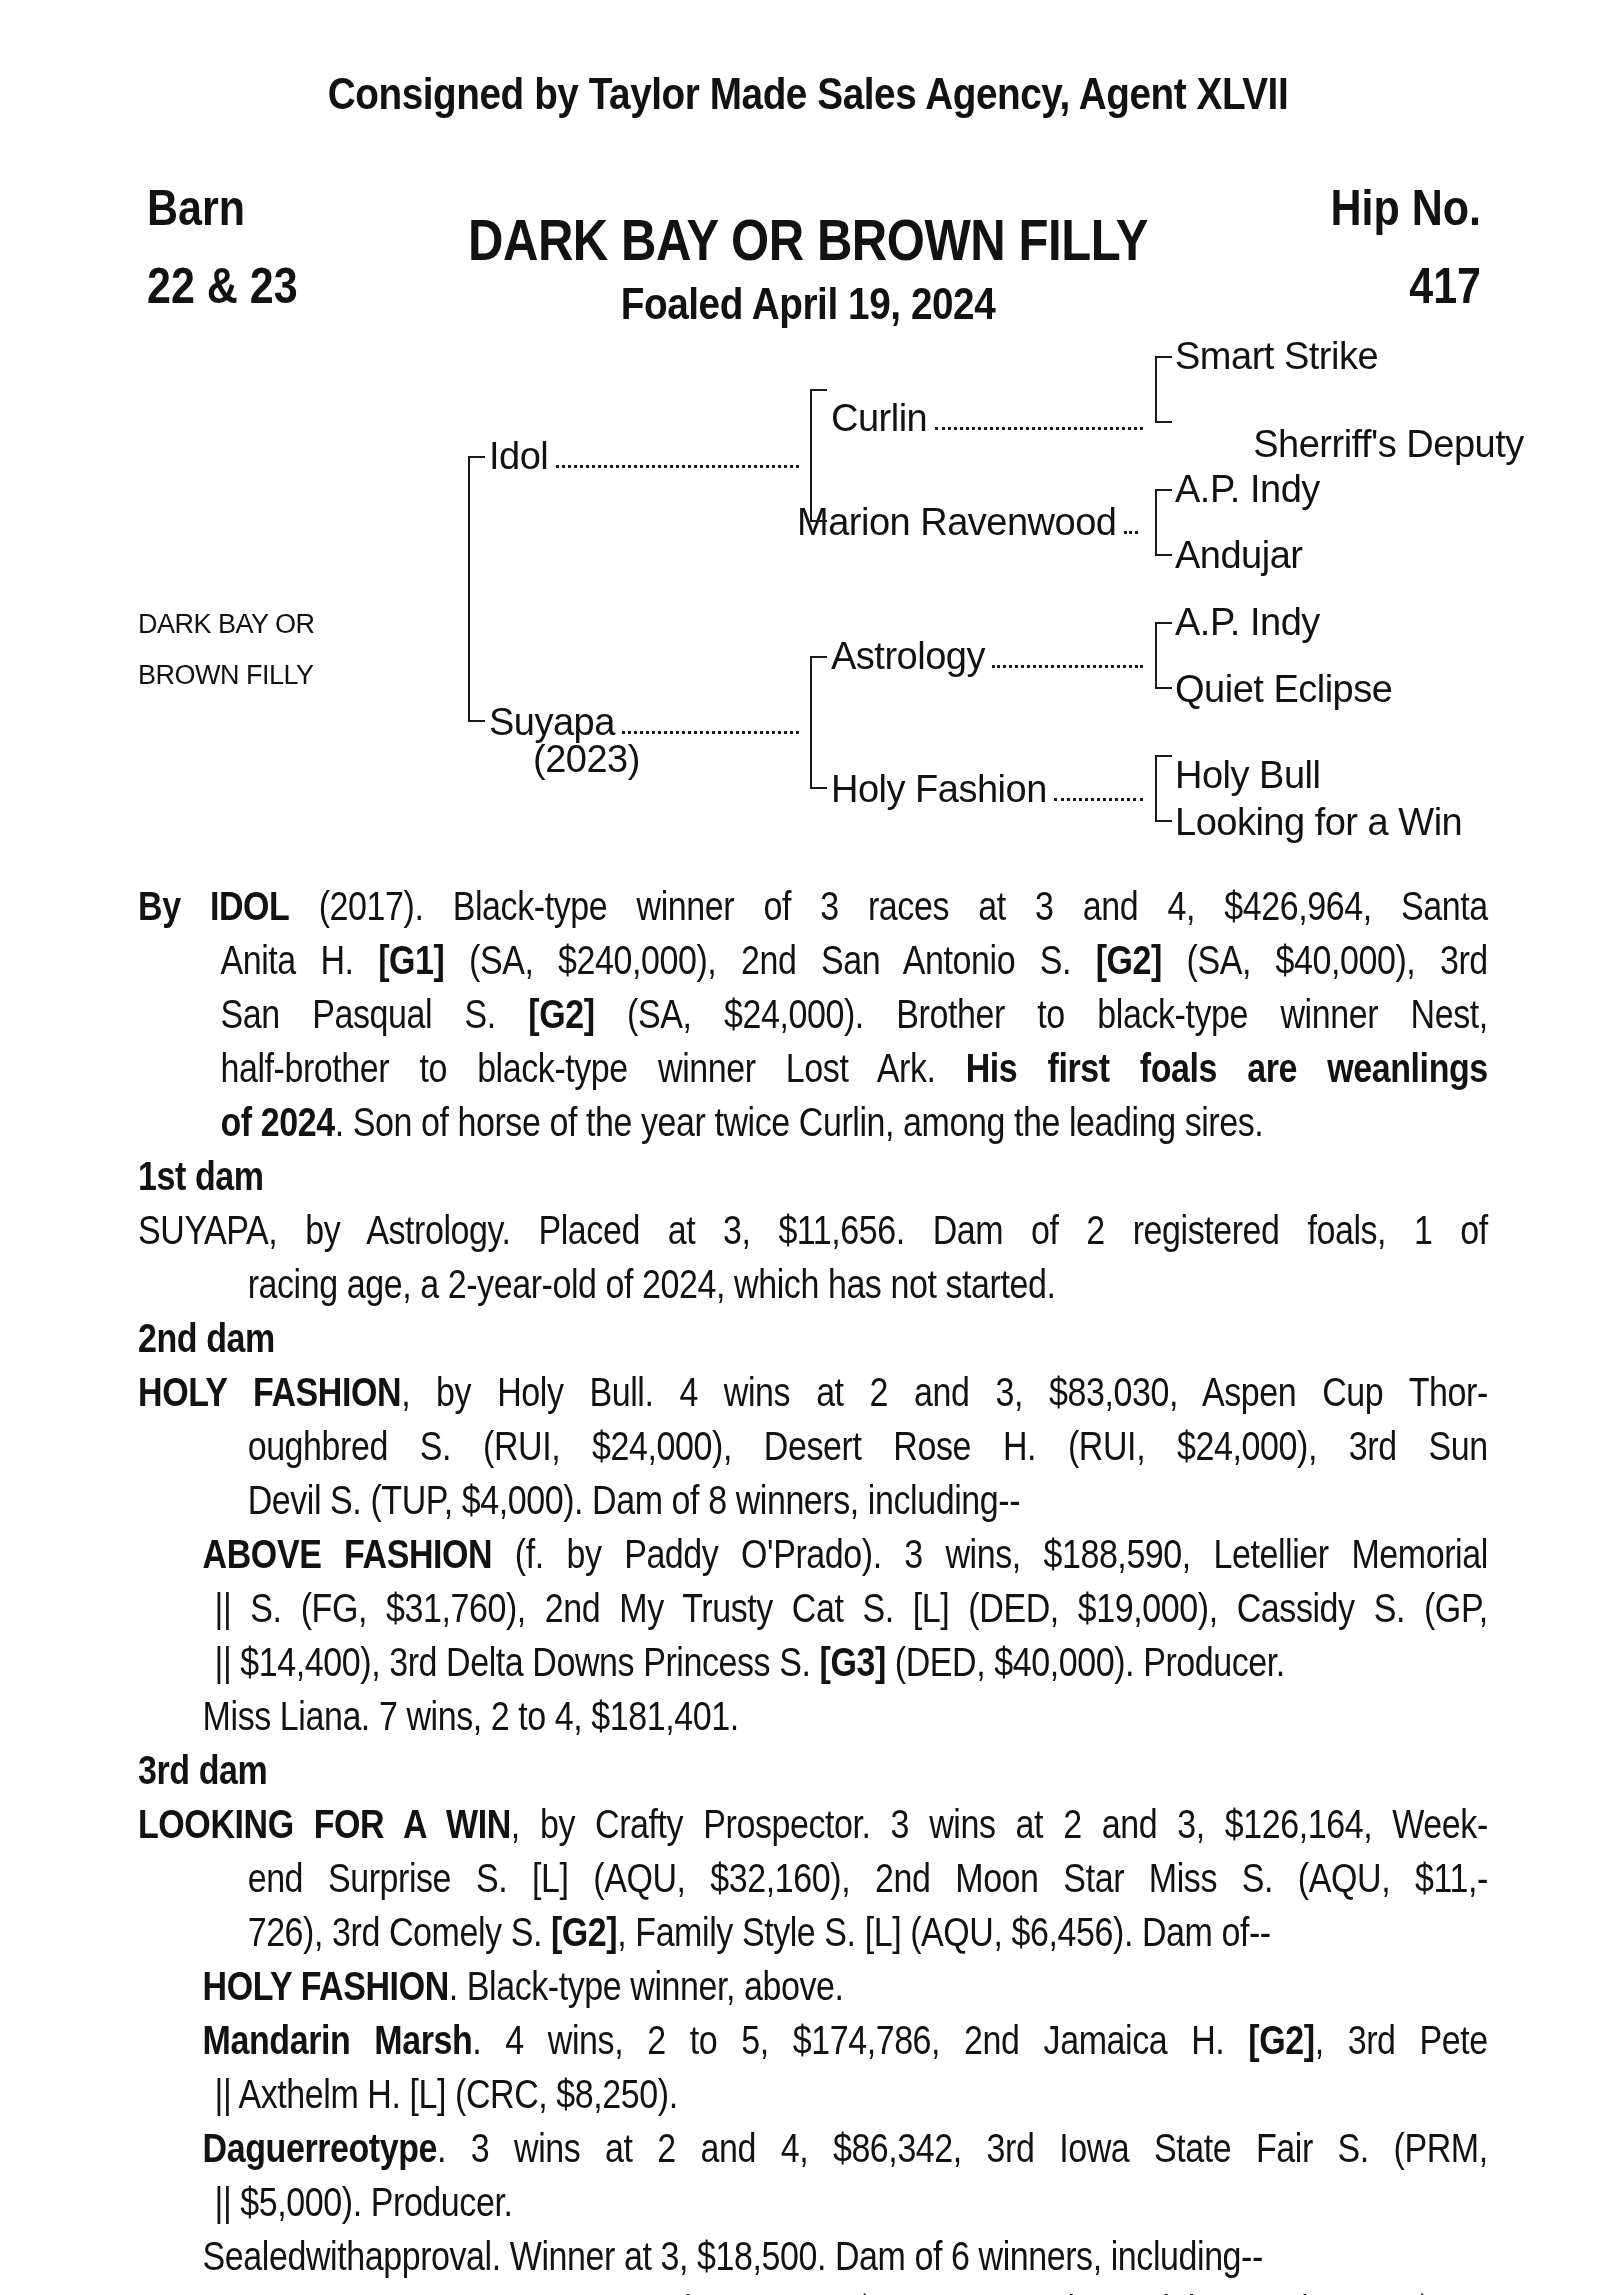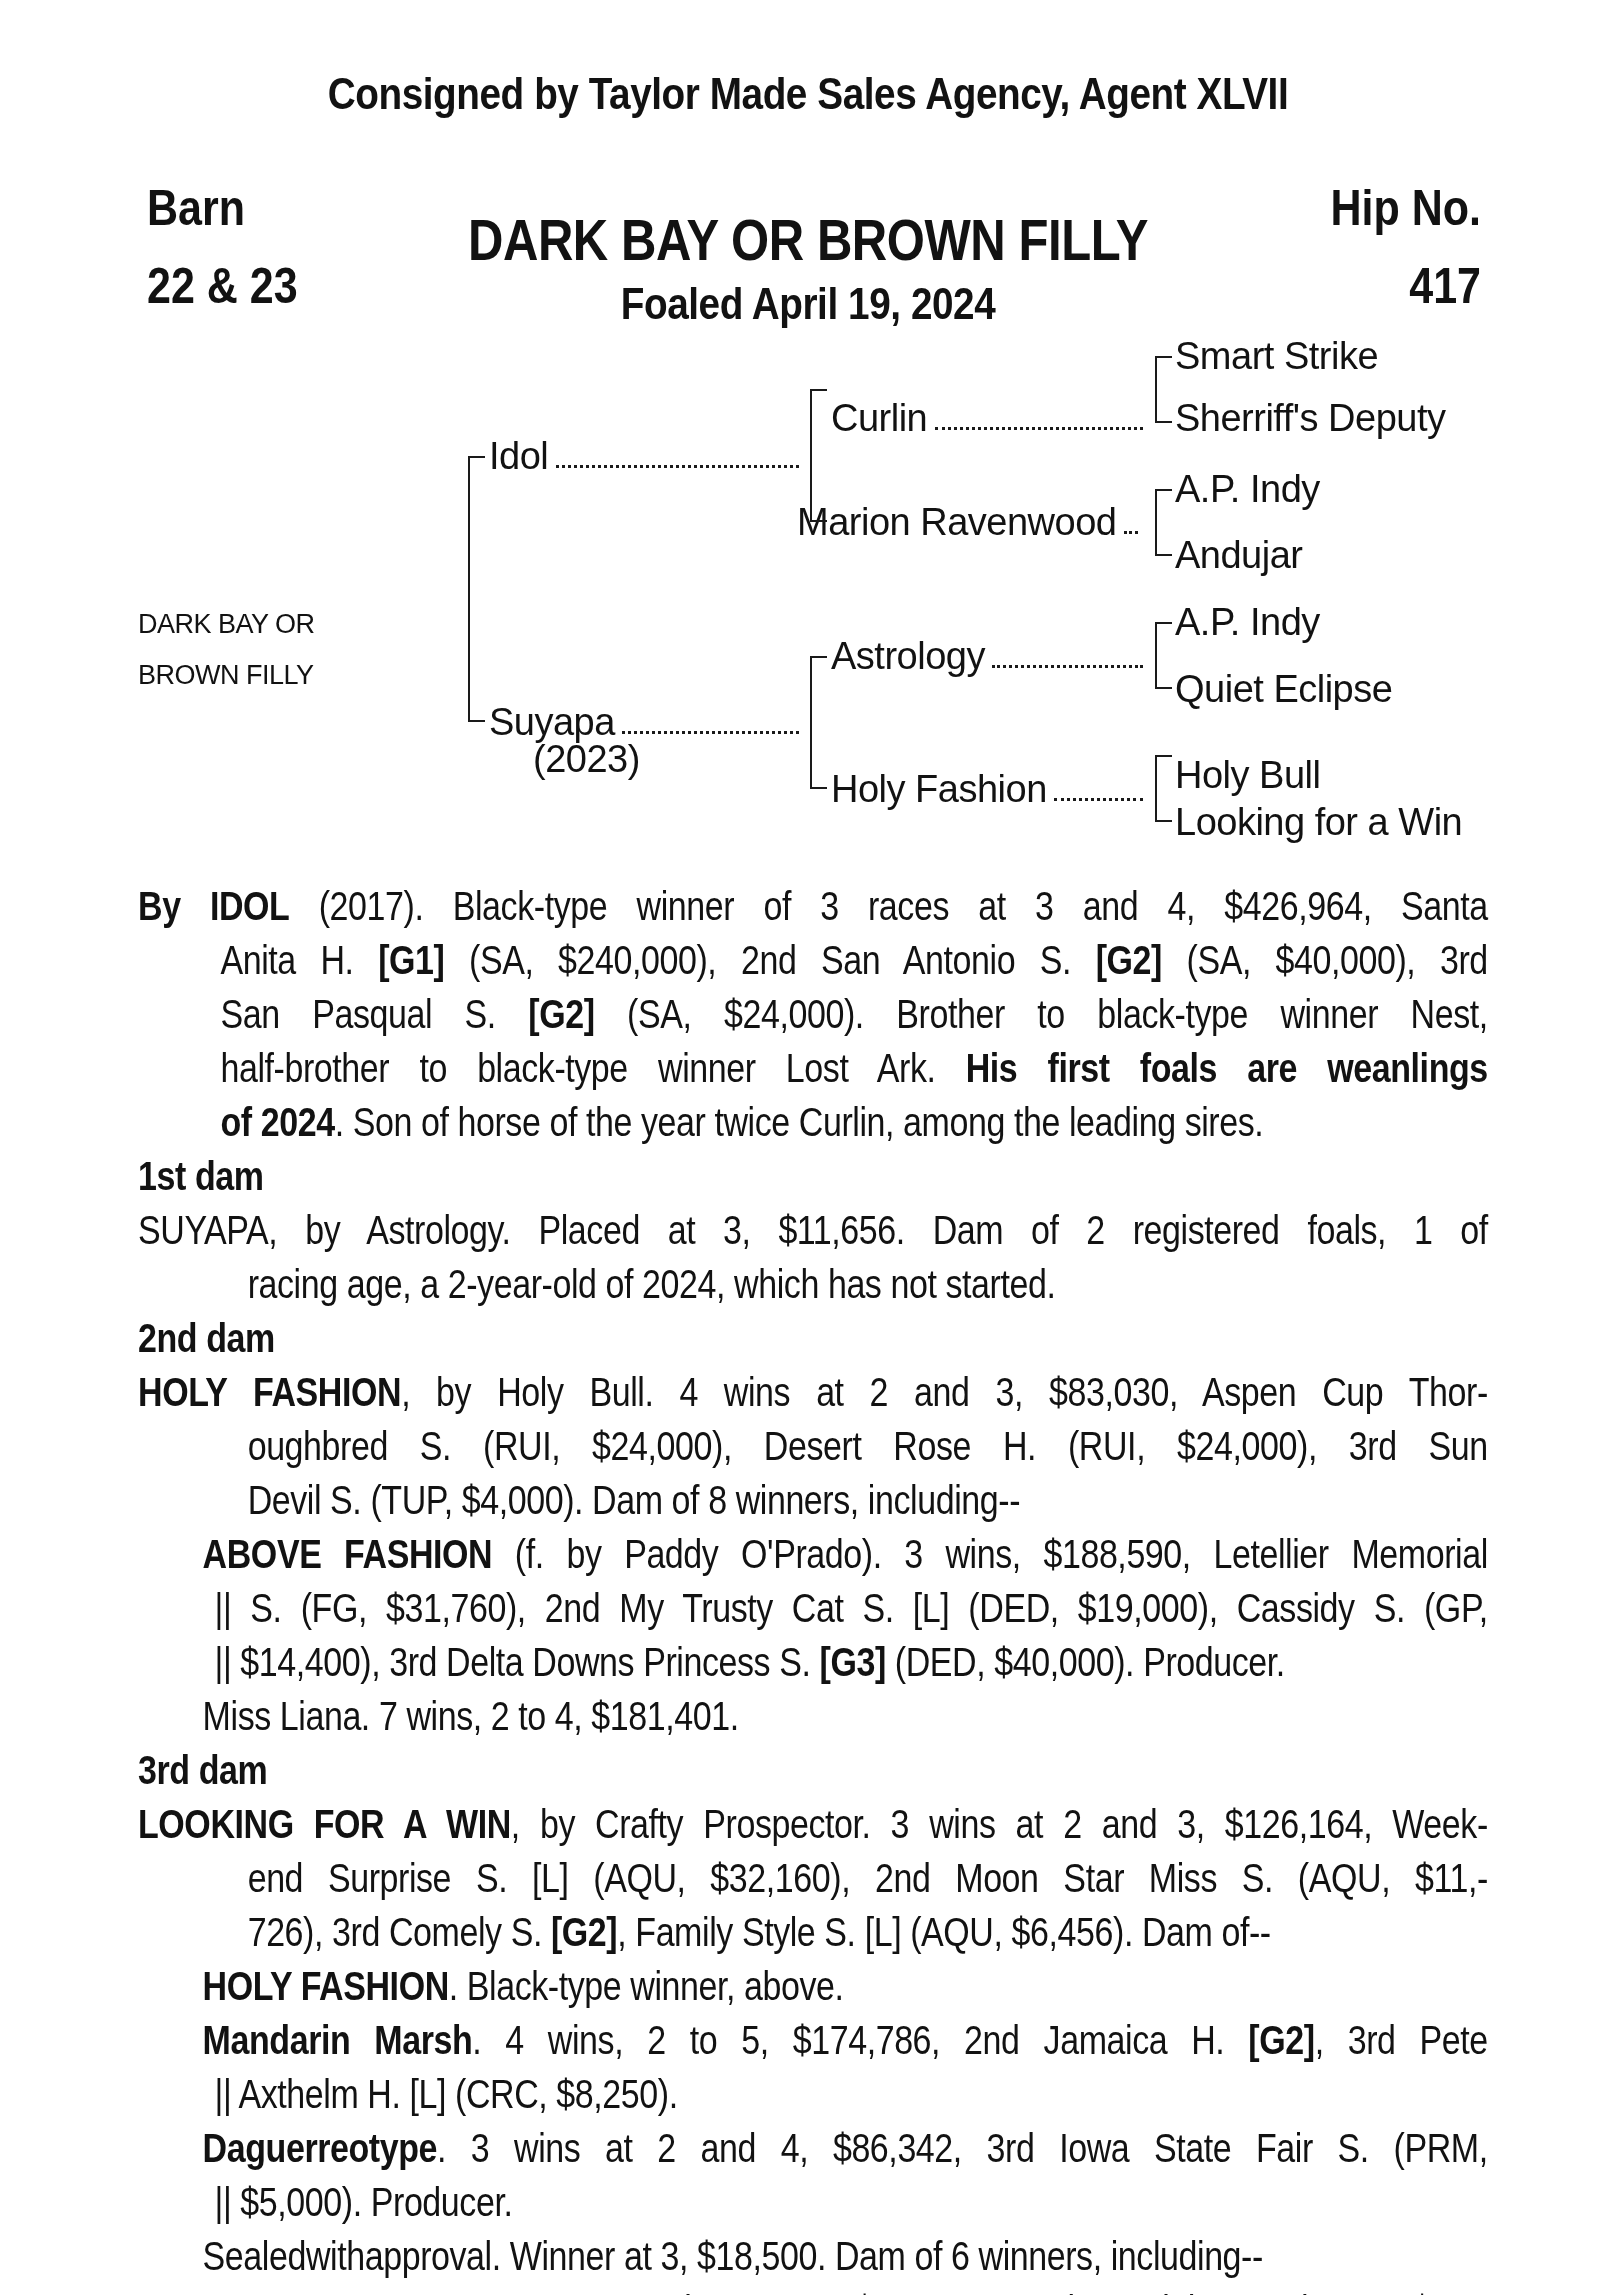--- a/index.html
+++ b/index.html
@@ -89,21 +89,21 @@
       <span>Astrology</span>
       <span class="lead"></span>
     </div>
     <div class="trow" style="left: 831px; top: 767px; width: 319px;">
       <span>Holy Fashion</span>
       <span class="lead"></span>
     </div>
     <div class="trow" style="left: 1175px; top: 334px; width: 427px;">
       <span>Smart Strike</span>
     </div>
-    <div class="trow" style="left: 1175px; top: 396px; width: 427px;">
+    <div class="trow" style="left: 1175px; top: 422px; width: 427px; justify-content: center;">
       <span>Sherriff's Deputy</span>
     </div>
     <div class="trow" style="left: 1175px; top: 467px; width: 427px;">
       <span>A.P. Indy</span>
     </div>
     <div class="trow" style="left: 1175px; top: 533px; width: 427px;">
       <span>Andujar</span>
     </div>
     <div class="trow" style="left: 1175px; top: 600px; width: 427px;">
       <span>A.P. Indy</span>

